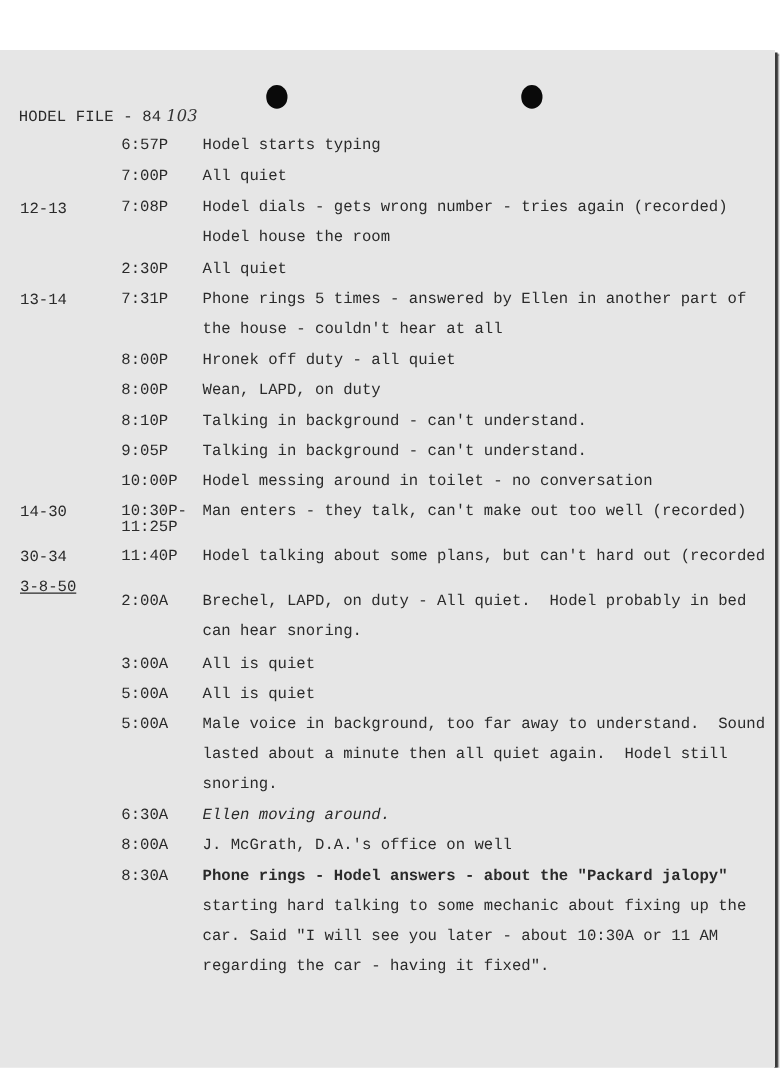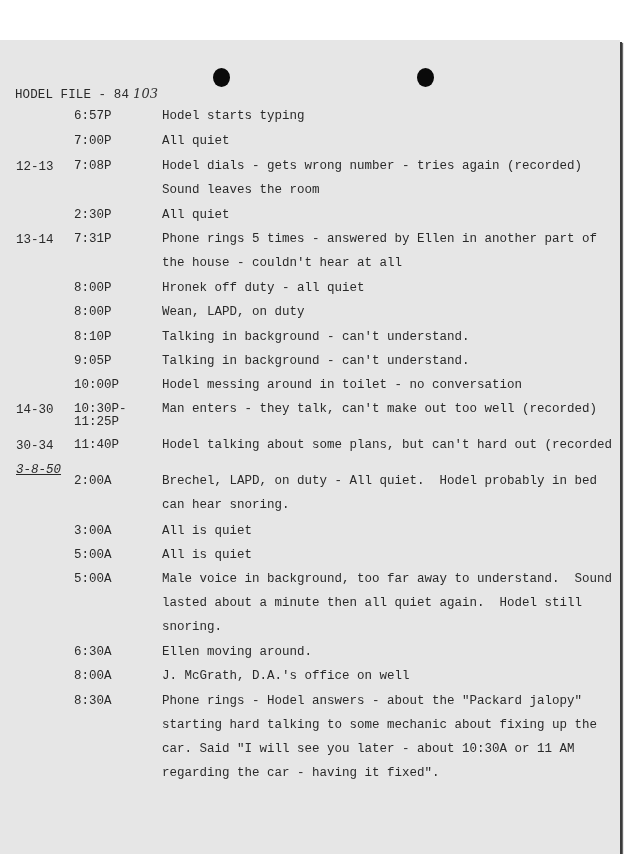--- a/index.html
+++ b/index.html
@@ -25,22 +25,22 @@
     .header {
       position: absolute; left: 15px; top: 46px;
       font-size: 12.5px; letter-spacing: 0.1px;
     }
     .header .hand {
       font-family: "DejaVu Serif", serif; font-style: italic;
       font-size: 13px; margin-left: 4px; color: #333;
     }
     .row { position: absolute; left: 0; width: 620px; }
     .ref  { position: absolute; left: 16px; }
-    .ref.underline { text-decoration: underline; font-style: italic; }
-    .time { position: absolute; left: 74px; line-height: 13px; text-align: center; }
+    .ref.underline { text-decoration: underline; }
+    .time { position: absolute; left: 97px; line-height: 13px; text-align: center; }
     .text { position: absolute; left: 162px; line-height: 24.5px; white-space: pre; }
     .watermark {
       position: absolute; right: 12px; bottom: 8px;
       font-family: "Liberation Sans", sans-serif;
       font-size: 15px; color: #9a9a9a; letter-spacing: -0.2px;
     }
   </style>
 </head>
 <body>
 
@@ -57,21 +57,21 @@
     <span class="text" style="top:-6px;">Hodel starts typing</span>
   </div>
   <div class="row" style="top:95px;">
     <span class="time">7:00P</span>
     <span class="text" style="top:-6px;">All quiet</span>
   </div>
   <div class="row" style="top:120px;">
     <span class="ref">12-13</span>
     <span class="time">7:08P</span>
     <span class="text" style="top:-6px;">Hodel dials - gets wrong number - tries again (recorded)</span>
-    <span class="text" style="top:18px;">Sound leaves the room</span>
+    <span class="text" style="top:18px;">Hodel house the room</span>
   </div>
   <div class="row" style="top:169px;">
     <span class="time">2:30P</span>
     <span class="text" style="top:-6px;">All quiet</span>
   </div>
   <div class="row" style="top:193px;">
     <span class="ref">13-14</span>
     <span class="time">7:31P</span>
     <span class="text" style="top:-6px;">Phone rings 5 times - answered by Ellen in another part of</span>
     <span class="text" style="top:18px;">the house - couldn't hear at all</span>
@@ -122,28 +122,28 @@
     <span class="text" style="top:-6px;">All is quiet</span>
   </div>
   <div class="row" style="top:533px;">
     <span class="time">5:00A</span>
     <span class="text" style="top:-6px;">Male voice in background, too far away to understand.  Sound</span>
     <span class="text" style="top:18px;">lasted about a minute then all quiet again.  Hodel still</span>
     <span class="text" style="top:42px;">snoring.</span>
   </div>
   <div class="row" style="top:606px;">
     <span class="time">6:30A</span>
-    <span class="text" style="top:-6px;">Ellen moving around.</span>
+    <span class="text" style="top:-6px;font-style:italic;">Ellen moving around.</span>
   </div>
   <div class="row" style="top:630px;">
     <span class="time">8:00A</span>
     <span class="text" style="top:-6px;">J. McGrath, D.A.'s office on well</span>
   </div>
   <div class="row" style="top:655px;">
     <span class="time">8:30A</span>
-    <span class="text" style="top:-6px;">Phone rings - Hodel answers - about the "Packard jalopy"</span>
+    <span class="text" style="top:-6px;font-weight:bold;">Phone rings - Hodel answers - about the "Packard jalopy"</span>
     <span class="text" style="top:18px;">starting hard talking to some mechanic about fixing up the</span>
     <span class="text" style="top:42px;">car. Said "I will see you later - about 10:30A or 11 AM</span>
     <span class="text" style="top:66px;">regarding the car - having it fixed".</span>
   </div>
 
   <div class="watermark">LADailyMirror.com</div>
 </div>
 
 </body></html>

